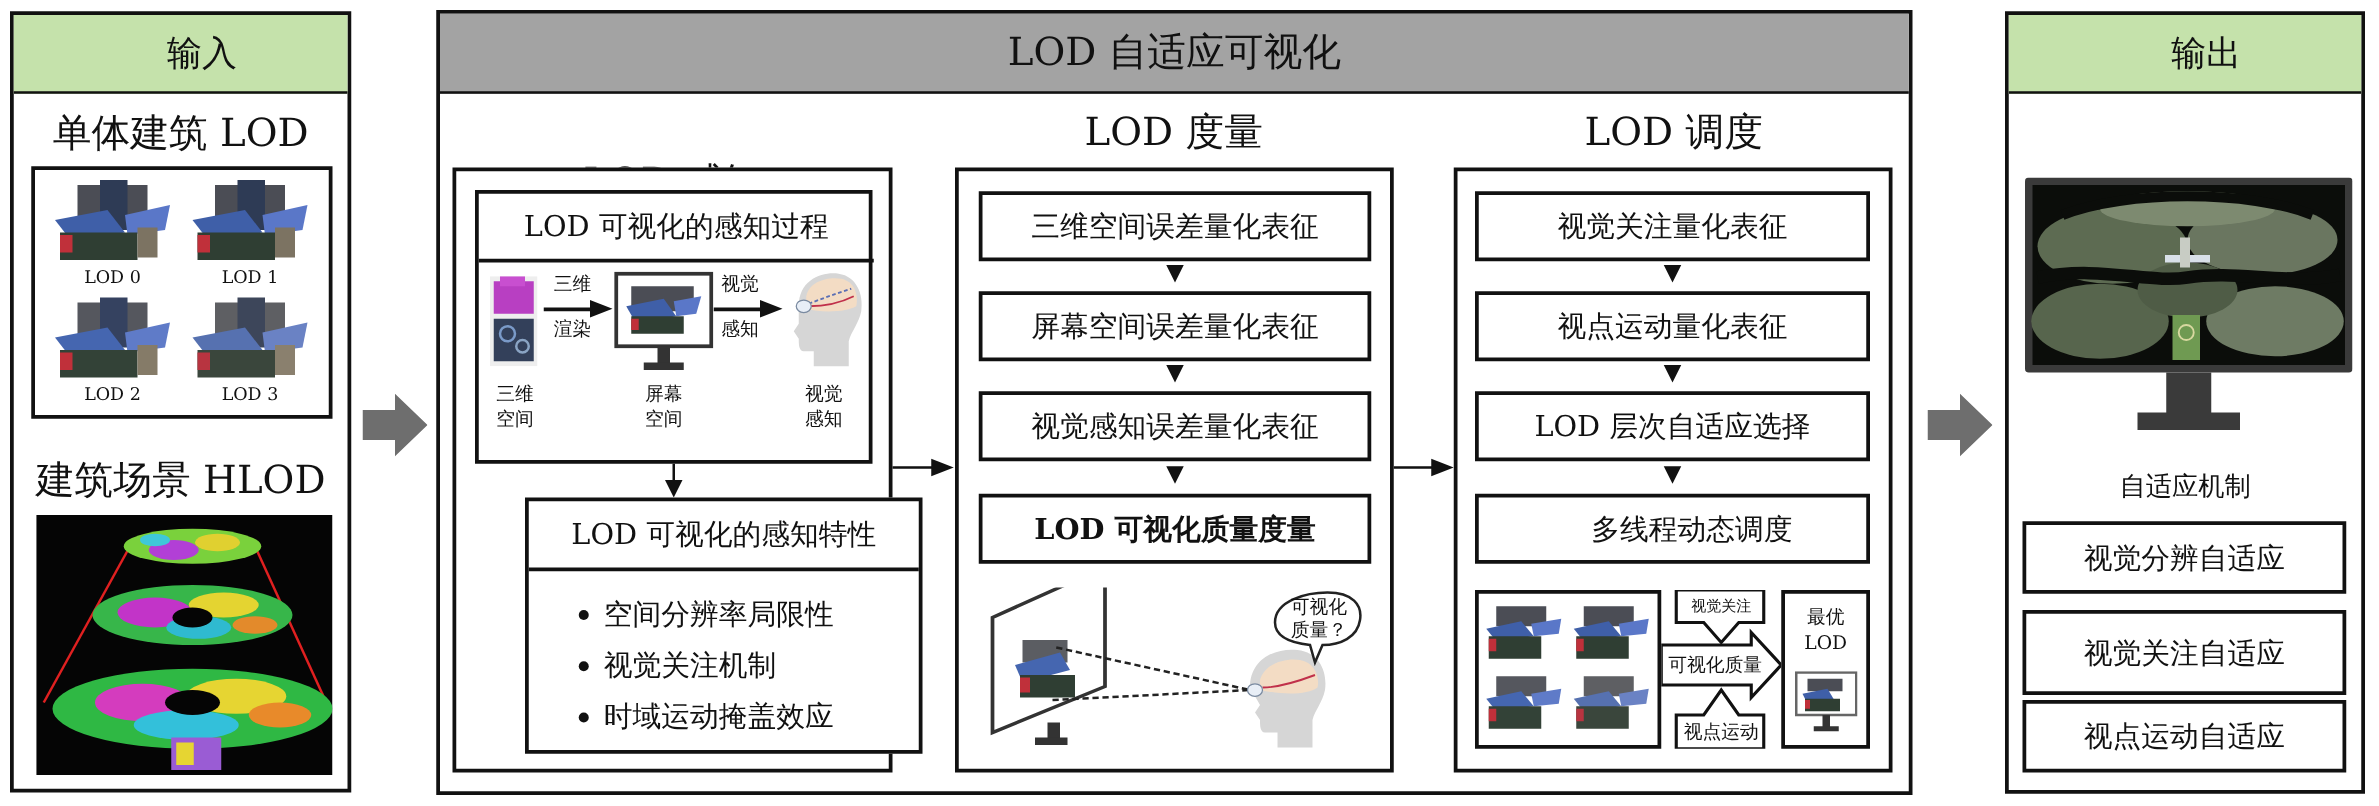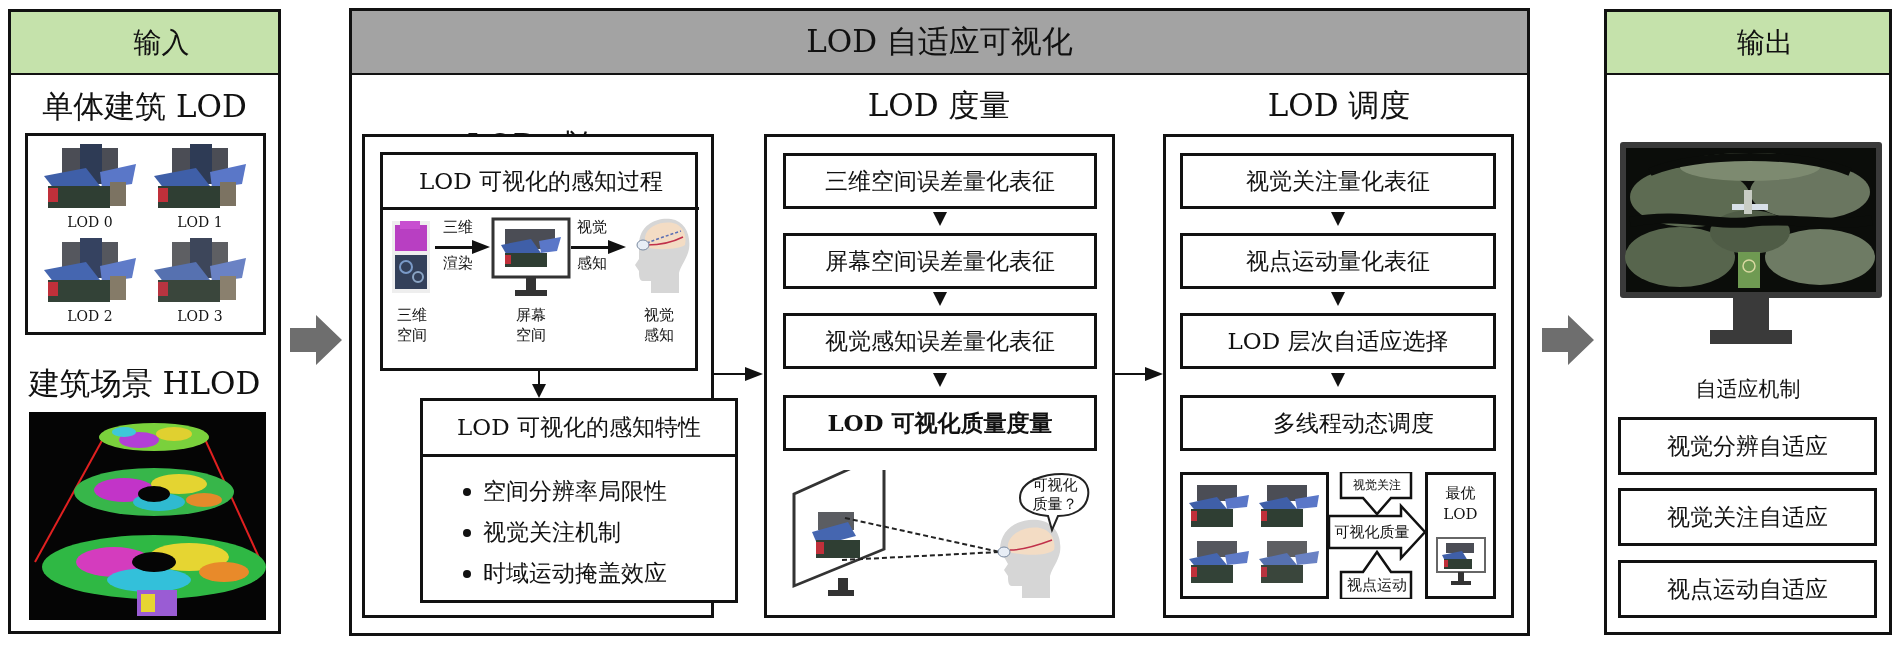--- a/index.html
+++ b/index.html
@@ -330,15 +330,15 @@
       <path d="M10,80 C60,70 100,85 130,80 C170,74 210,86 252,78" stroke="#0b0d0a" stroke-width="10" fill="none"></path>
       <path d="M30,30 C80,10 180,10 230,30" stroke="#0b0d0a" stroke-width="8" fill="none"></path>
     </g>
     <rect x="113" y="156" width="36" height="36" fill="#3a3a3a"></rect>
     <rect x="90" y="188" width="82" height="14" fill="#3a3a3a"></rect>
   </svg>
 
   <div class="abs center-text t-md" style="left:0; top:361px; width:282px; height:32px; font-size:21px;">自适应机制</div>
 
   <div class="box center-text t-md" style="left:11px; top:405px; width:259px; height:58px;">视觉分辨自适应</div>
-  <div class="box center-text t-md" style="left:11px; top:476px; width:259px; height:58px;">视觉关注自适应</div>
+  <div class="box center-text t-md" style="left:11px; top:476px; width:259px; height:68px;">视觉关注自适应</div>
   <div class="box center-text t-md" style="left:11px; top:548px; width:259px; height:58px;">视点运动自适应</div>
 </div>
 
 </body></html>

